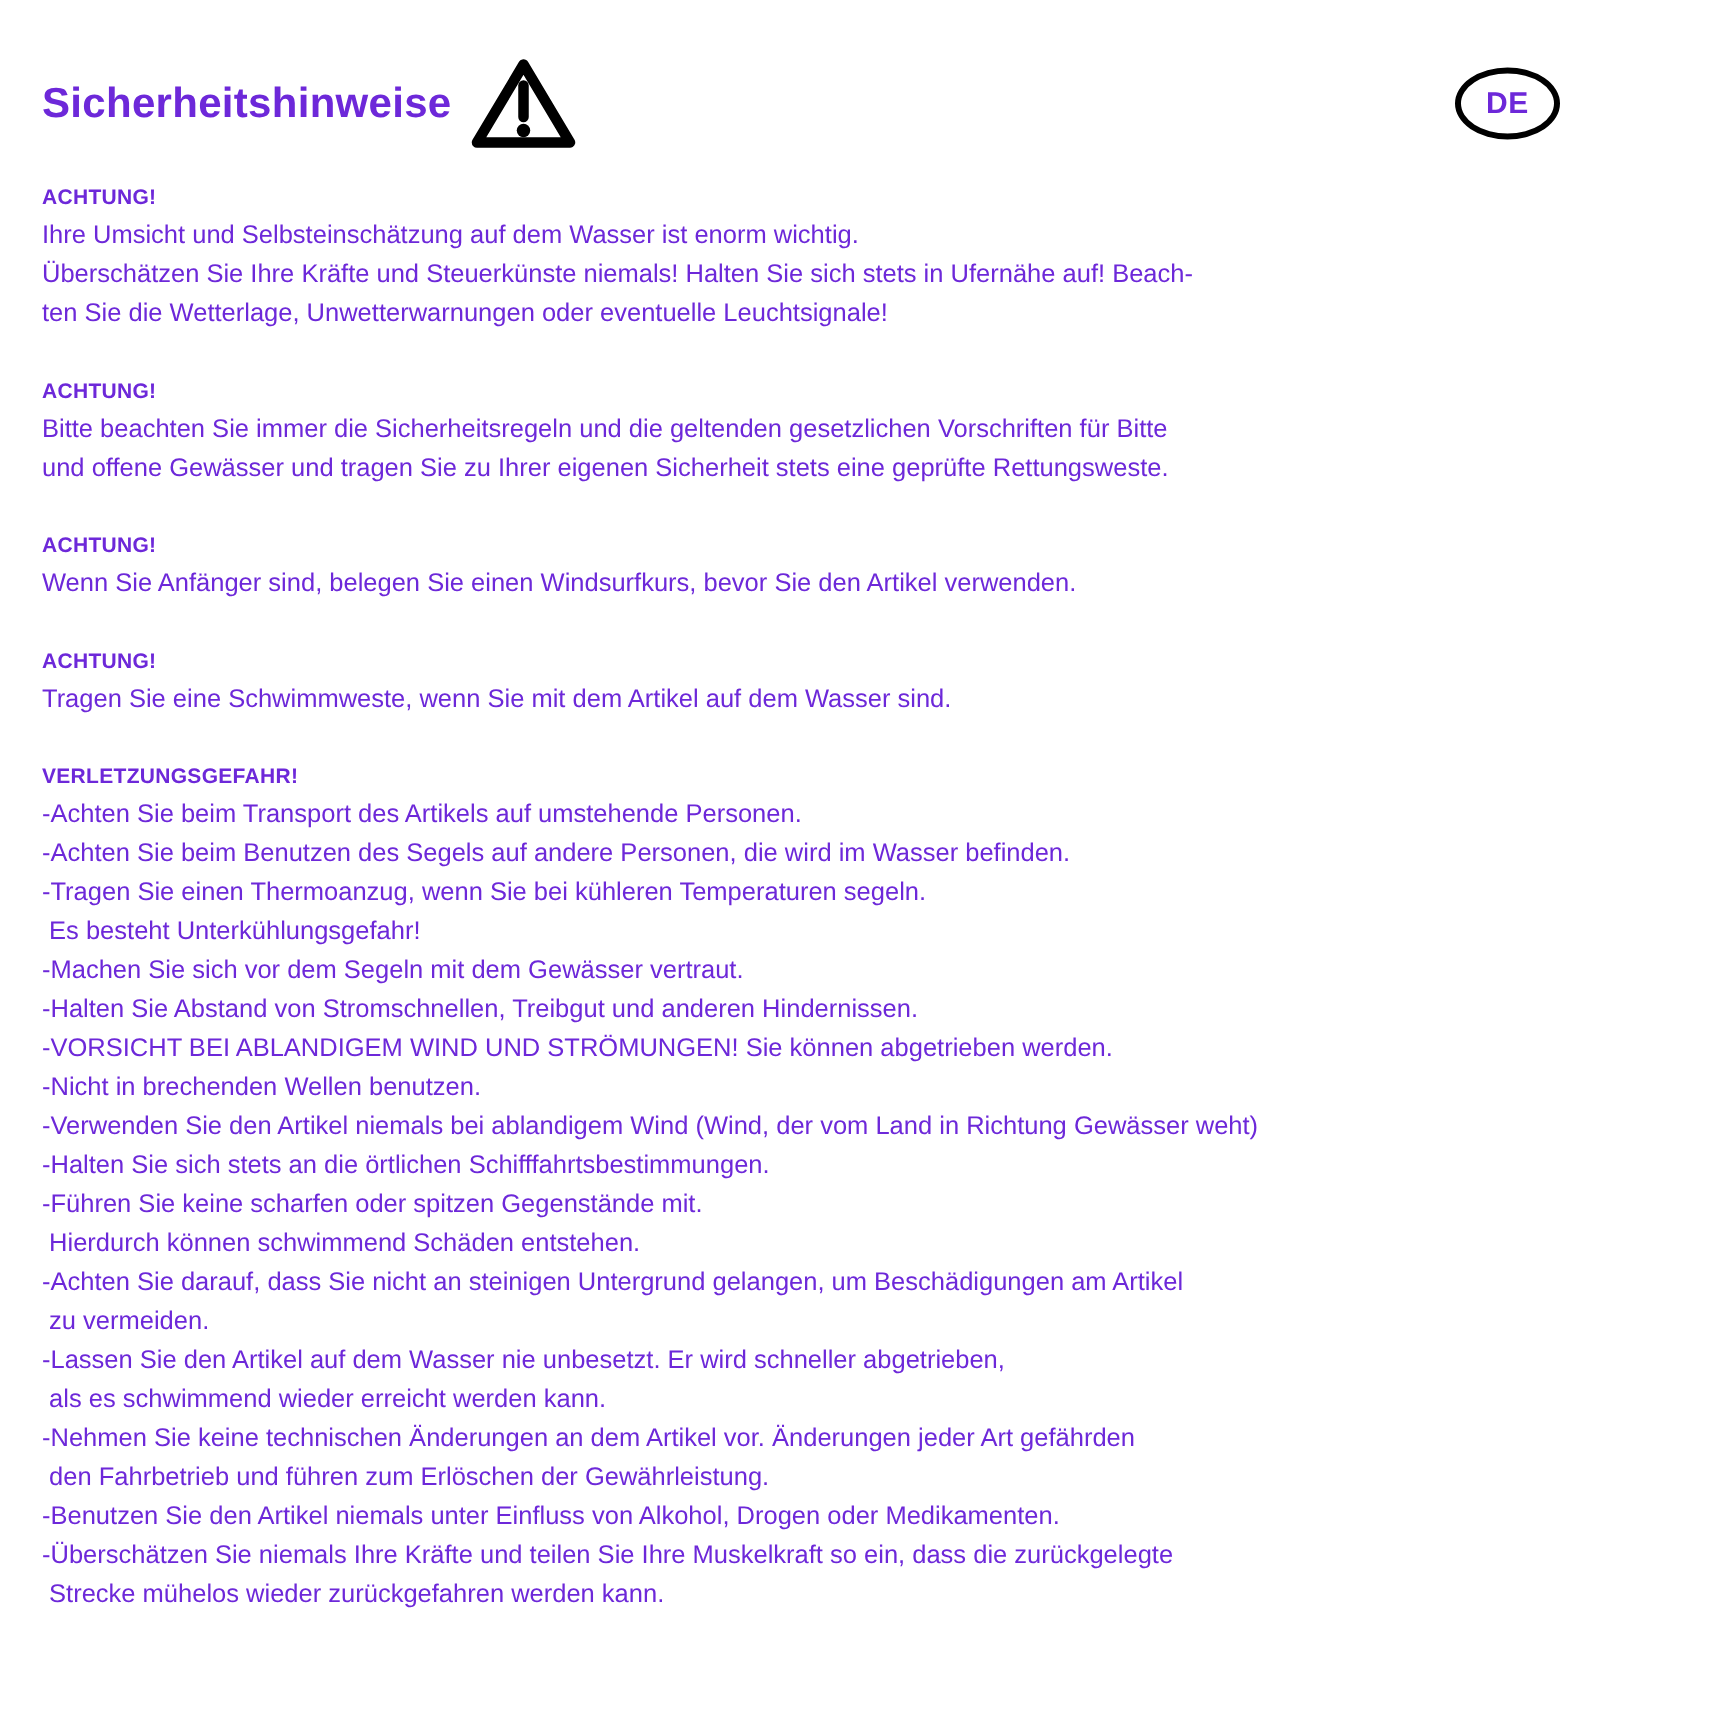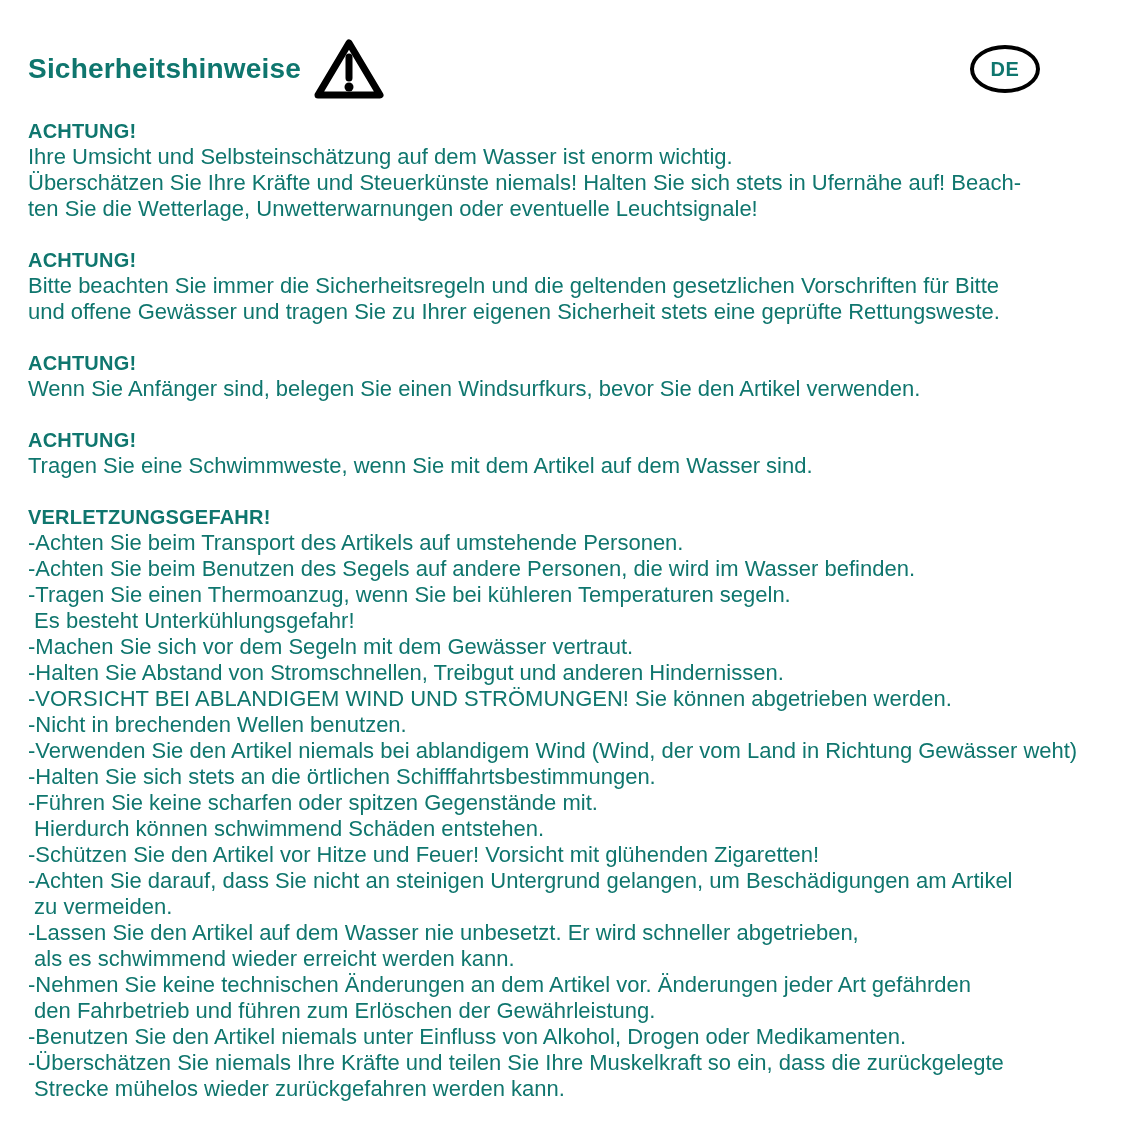--- a/index.html
+++ b/index.html
@@ -3,21 +3,21 @@
 <meta charset="utf-8">
 <style>
   html, body { margin: 0; padding: 0; background: #ffffff; }
   .page {
     position: relative;
     width: 1092px;
     height: 1147px;
     background: #ffffff;
     box-sizing: border-box;
     padding: 38px 20px 0 28px;
-    color: #0f766e;
+    color: #6d28d9;
     font-family: "Liberation Sans", sans-serif;
     overflow: hidden;
   }
   .header-row {
     display: flex;
     align-items: center;
     height: 62px;
     margin-bottom: 18px;
   }
   .page-title {
@@ -42,28 +42,28 @@
     align-items: center;
     justify-content: center;
     font-size: 20px;
     font-weight: bold;
     letter-spacing: 0.5px;
   }
   .sections { }
   .section { margin-top: 25px; }
   .section:first-child { margin-top: 0; }
   .section-heading {
-    font-size: 20px;
+    font-size: 14px;
     font-weight: bold;
     line-height: 26px;
     letter-spacing: 0.2px;
     white-space: pre;
   }
   .line {
-    font-size: 22px;
+    font-size: 17px;
     line-height: 26px;
     white-space: pre;
   }
 </style>
 </head>
 <body>
 
 <div class="page">
 
   <div class="header-row">
@@ -120,21 +120,20 @@
           <div class="line">-Tragen Sie einen Thermoanzug, wenn Sie bei kühleren Temperaturen segeln.</div>
           <div class="line"> Es besteht Unterkühlungsgefahr!</div>
           <div class="line">-Machen Sie sich vor dem Segeln mit dem Gewässer vertraut.</div>
           <div class="line">-Halten Sie Abstand von Stromschnellen, Treibgut und anderen Hindernissen.</div>
           <div class="line">-VORSICHT BEI ABLANDIGEM WIND UND STRÖMUNGEN! Sie können abgetrieben werden.</div>
           <div class="line">-Nicht in brechenden Wellen benutzen.</div>
           <div class="line">-Verwenden Sie den Artikel niemals bei ablandigem Wind (Wind, der vom Land in Richtung Gewässer weht)</div>
           <div class="line">-Halten Sie sich stets an die örtlichen Schifffahrtsbestimmungen.</div>
           <div class="line">-Führen Sie keine scharfen oder spitzen Gegenstände mit.</div>
           <div class="line"> Hierdurch können schwimmend Schäden entstehen.</div>
-          <div class="line">-Schützen Sie den Artikel vor Hitze und Feuer! Vorsicht mit glühenden Zigaretten!</div>
           <div class="line">-Achten Sie darauf, dass Sie nicht an steinigen Untergrund gelangen, um Beschädigungen am Artikel</div>
           <div class="line"> zu vermeiden.</div>
           <div class="line">-Lassen Sie den Artikel auf dem Wasser nie unbesetzt. Er wird schneller abgetrieben,</div>
           <div class="line"> als es schwimmend wieder erreicht werden kann.</div>
           <div class="line">-Nehmen Sie keine technischen Änderungen an dem Artikel vor. Änderungen jeder Art gefährden</div>
           <div class="line"> den Fahrbetrieb und führen zum Erlöschen der Gewährleistung.</div>
           <div class="line">-Benutzen Sie den Artikel niemals unter Einfluss von Alkohol, Drogen oder Medikamenten.</div>
           <div class="line">-Überschätzen Sie niemals Ihre Kräfte und teilen Sie Ihre Muskelkraft so ein, dass die zurückgelegte</div>
           <div class="line"> Strecke mühelos wieder zurückgefahren werden kann.</div>
         </div>

